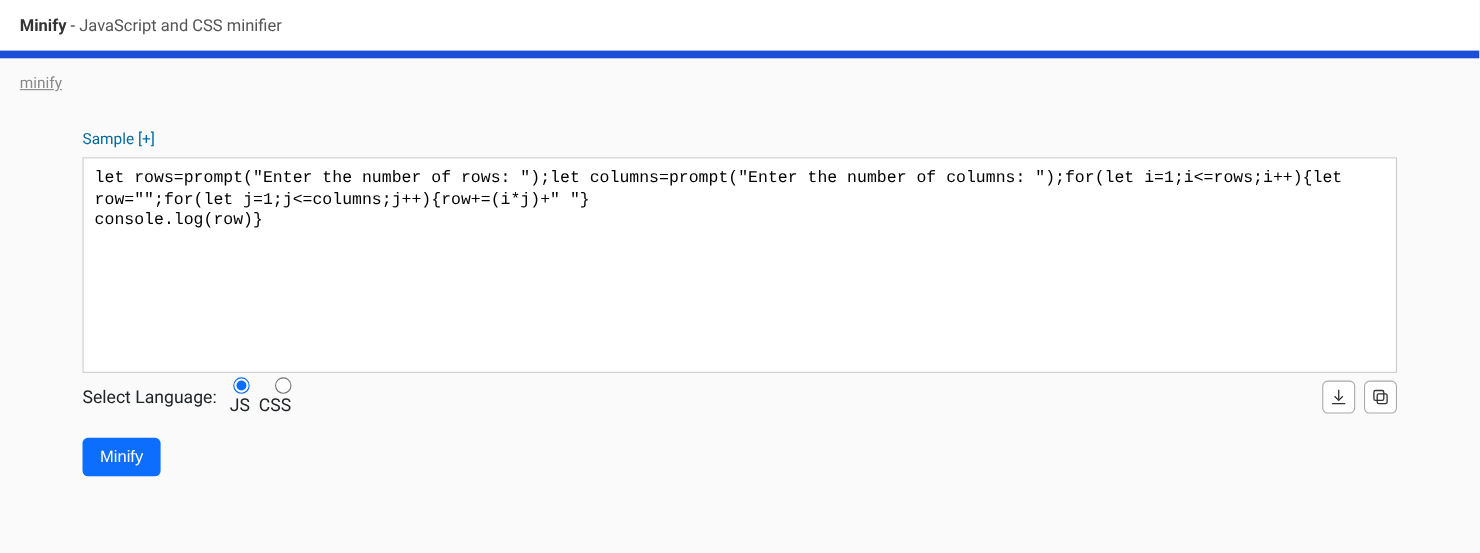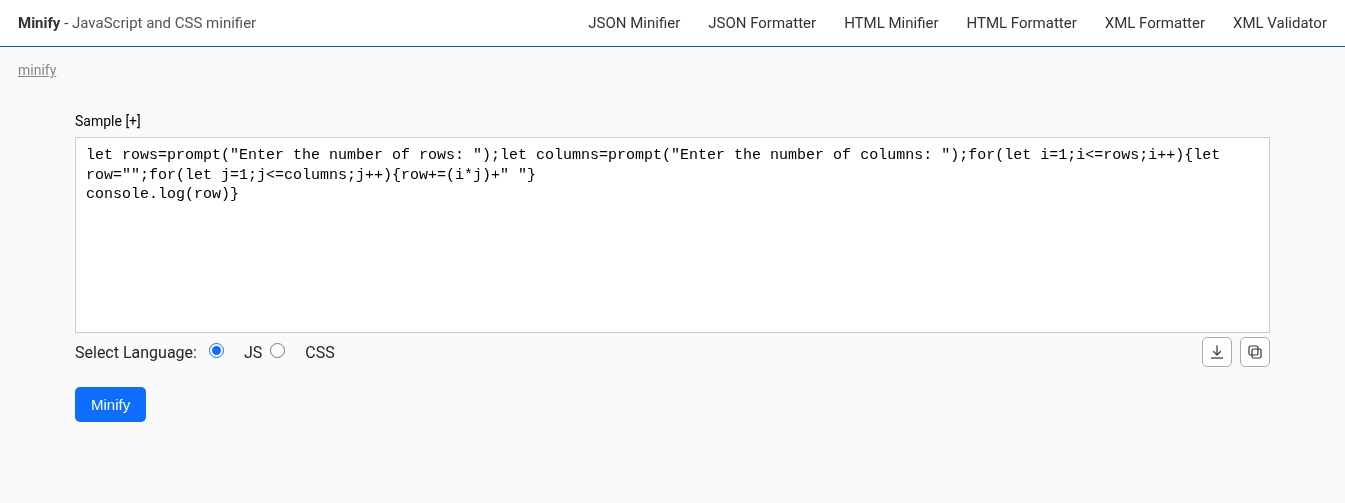--- a/index.html
+++ b/index.html
@@ -10,21 +10,21 @@
     body {
       font-family: -apple-system, BlinkMacSystemFont, "Segoe UI", Roboto, "Helvetica Neue", Arial, sans-serif;
       background: #fafafa;
       color: #212529;
       width: 1345px;
       height: 503px;
       overflow: hidden;
     }
     .header {
       background: #fff;
-      border-bottom: 1px solid #1d4ed8;
+      border-bottom: 7px solid #1d4ed8;
       padding: 14px 18px;
       display: flex;
       align-items: center;
       justify-content: space-between;
     }
     .brand {
       font-size: 15px;
       color: #333;
     }
     .brand strong {
@@ -50,21 +50,21 @@
     .breadcrumb a {
       color: #888;
       text-decoration: underline;
     }
     .main {
       padding: 20px 75px 0 75px;
     }
     .sample-row {
       margin-bottom: 8px;
       font-size: 14px;
-      color: #000000;
+      color: #0369a1;
     }
     .sample-label {
       display: inline;
     }
     .sample-plus {
       display: inline;
       cursor: pointer;
     }
     .code-area {
       width: 100%;
@@ -90,23 +90,24 @@
       display: flex;
       align-items: center;
       gap: 8px;
       font-size: 16px;
     }
     .lang-label {
       margin-right: 4px;
     }
     .radio-item {
       display: inline-flex;
-      align-items: flex-start;
-      gap: 20px;
+      align-items: flex-end;
+      gap: 1px;
       cursor: pointer;
+      flex-direction: column;
     }
     .radio-item input[type="radio"] {
       width: 15px;
       height: 15px;
       accent-color: #0d6efd;
       cursor: pointer;
     }
     .icon-group {
       display: flex;
       gap: 8px;
@@ -140,28 +141,20 @@
       cursor: pointer;
     }
   </style>
 </head>
 <body>
 
 <div class="header">
   <div class="brand">
     <strong>Minify</strong><span> - </span><span class="brand-sub">JavaScript and CSS minifier</span>
   </div>
-  <nav class="nav">
-    <a>JSON Minifier</a>
-    <a>JSON Formatter</a>
-    <a>HTML Minifier</a>
-    <a>HTML Formatter</a>
-    <a>XML Formatter</a>
-    <a>XML Validator</a>
-  </nav>
 </div>
 
 <div class="breadcrumb">
   <a>minify</a>
 </div>
 
 <div class="main">
   <div class="sample-row">
     <span class="sample-label">Sample </span><span class="sample-plus">[+]</span>
   </div>

